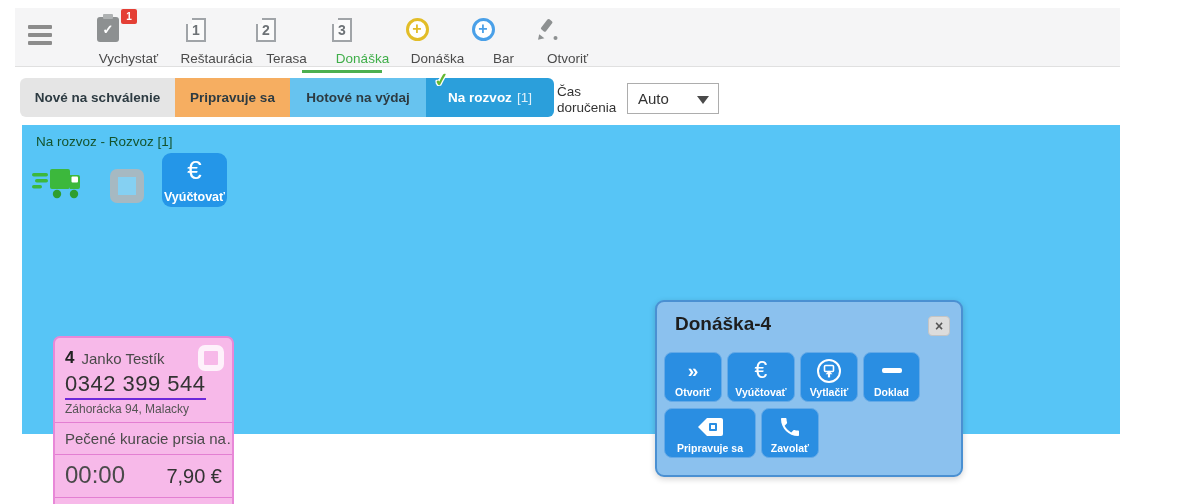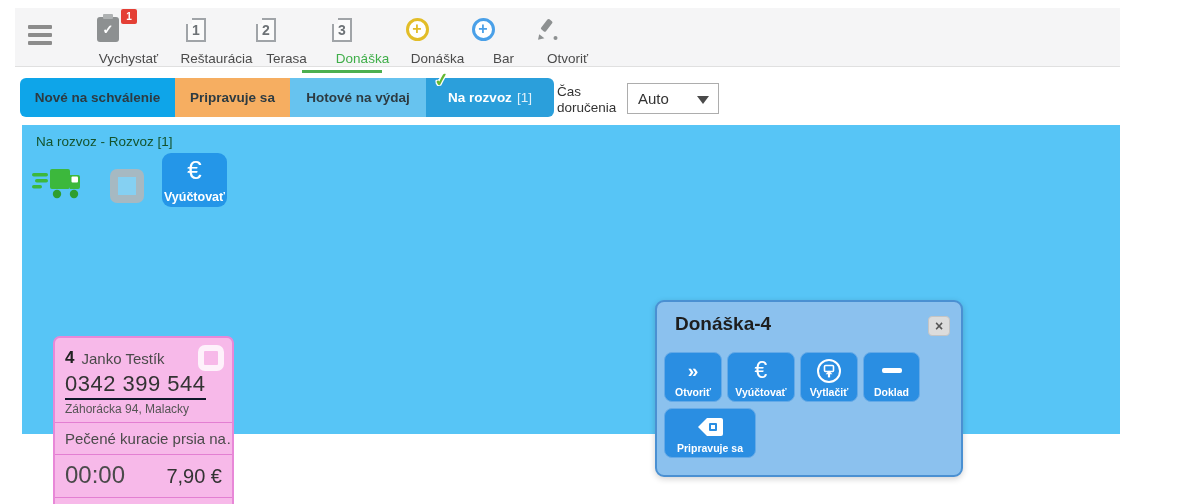--- a/index.html
+++ b/index.html
@@ -31,21 +31,21 @@
   .numbox::before { content:""; position:absolute; top:-4px; left:-4px; width:8px; height:8px; background:#f5f5f6; }
   .plus-circle { width:23px; height:23px; border-radius:50%; border:3px solid #e2bd28; display:flex;
                  align-items:center; justify-content:center; font-size:16px; font-weight:700; color:#e2bd28;
                  line-height:1; background:#fff; padding-bottom:1px;}
   .plus-circle.blue { border-color:#4aa0e8; color:#4aa0e8; }
 
   
   .filters { position:absolute; left:20px; top:78px; height:39px; display:flex; }
   .seg { height:39px; display:flex; align-items:center; justify-content:center; font-size:13.5px;
          font-weight:700; color:#2d3b42; cursor:pointer; }
-  .seg1 { width:155px; background:#0ea5e9; border-radius:6px 0 0 6px; }
+  .seg1 { width:155px; background:#e5e5e5; border-radius:6px 0 0 6px; }
   .seg2 { width:115px; background:#f6ae61; }
   .seg3 { width:136px; background:#67c3ef; }
   .seg4 { width:128px; background:#2b9fdb; color:#fff; border-radius:0 6px 6px 0; position:relative; }
   .seg4 .count { font-weight:400; color:rgba(255,255,255,.85); margin-left:5px; }
   .check { position:absolute; left:8px; top:-9px; font-size:18px; font-weight:700; color:#64b832;
            transform:rotate(-8deg);
            text-shadow:-1px -1px 0 #fff, 1px -1px 0 #fff, -1px 1px 0 #fff, 1px 1px 0 #fff; }
   .dt-label { position:absolute; left:557px; top:84px; width:72px; font-size:13.5px; color:#333; line-height:1.2; }
   .dropdown { position:absolute; left:627px; top:83px; width:92px; height:31px; background:#fff;
               border:1px solid #adadad; display:flex; align-items:center; padding-left:10px;
@@ -66,21 +66,21 @@
   .bill-btn .blabel { font-size:12.5px; font-weight:700; margin-top:7px; }
 
   
   .card { position:absolute; left:31px; top:211px; width:181px; background:#f7b9e9;
           border:2px solid #e888d8; border-radius:7px; cursor:pointer; }
   .card-head { display:flex; align-items:center; padding:7px 8px 0 10px; }
   .card-num { font-size:17px; font-weight:700; color:#222; }
   .card-name { font-size:15px; color:#4a4a4a; margin-left:7px; flex:1; }
   .card-check { width:26px; height:26px; border:6px solid rgba(255,255,255,.8); border-radius:7px; cursor:pointer; }
   .card-phone { padding:0 10px; }
-  .card-phone span { display:inline-block; font-size:22px; color:#333; border-bottom:2px solid #0f172a;
+  .card-phone span { display:inline-block; font-size:22px; color:#333; border-bottom:2px solid #6d28d9;
                      padding-bottom:1px; letter-spacing:.5px; cursor:pointer; }
   .card-address { padding:2px 10px 6px; font-size:12px; color:#555; border-bottom:1px solid #e37fd2; }
   .card-item { padding:7px 10px; font-size:15px; color:#4a4a4a; border-bottom:1px solid #e37fd2;
                white-space:nowrap; overflow:hidden; }
   .card-total { display:flex; justify-content:space-between; align-items:baseline;
                 padding:6px 10px 8px; border-bottom:1px solid #e37fd2; }
   .card-time { font-size:24px; color:#4a4a4a; }
   .card-price { font-size:20px; color:#333; }
   .card-pay { text-align:center; font-size:13px; color:#333; padding:5px 4px 6px; }
 
@@ -285,16 +285,24 @@
       <div class="pbtn w-pripravuje">
         <span class="pico">
           <svg width="30" height="22" viewBox="0 0 30 22">
             <path d="M12 2 H26 a2 2 0 0 1 2 2 V18 a2 2 0 0 1 -2 2 H12 L3 11 Z" fill="#fff"></path>
             <rect x="14" y="7" width="8" height="8" rx="1" fill="#2a8ee2"></rect>
             <rect x="16" y="9" width="4" height="4" fill="#fff"></rect>
           </svg>
         </span>
         <span class="plabel">Pripravuje sa</span>
       </div>
+      <div class="pbtn w-zavolat">
+        <span class="pico">
+          <svg width="24" height="24" viewBox="0 0 24 24">
+            <path fill="#fff" d="M6.62 10.79c1.44 2.83 3.76 5.14 6.59 6.59l2.2-2.2c.27-.27.67-.36 1.02-.24 1.12.37 2.33.57 3.57.57.55 0 1 .45 1 1V20c0 .55-.45 1-1 1-9.39 0-17-7.61-17-17 0-.55.45-1 1-1h3.5c.55 0 1 .45 1 1 0 1.25.2 2.45.57 3.57.11.35.03.74-.25 1.02l-2.2 2.2z"></path>
+          </svg>
+        </span>
+        <span class="plabel">Zavolať</span>
+      </div>
     </div>
   </div>
 
 </div>
 
 </body></html>

